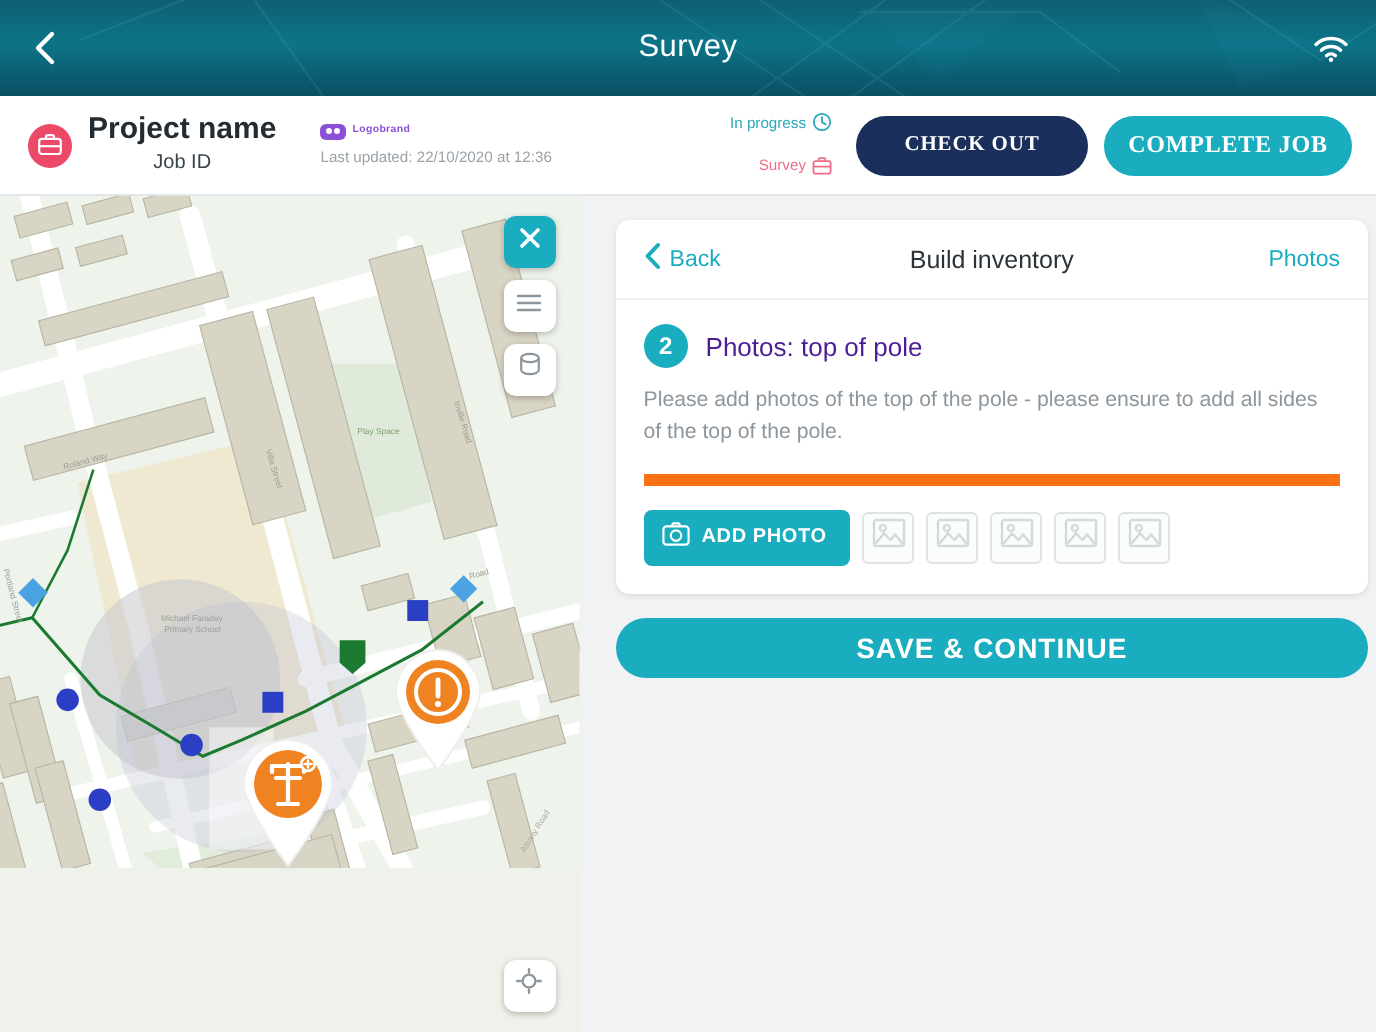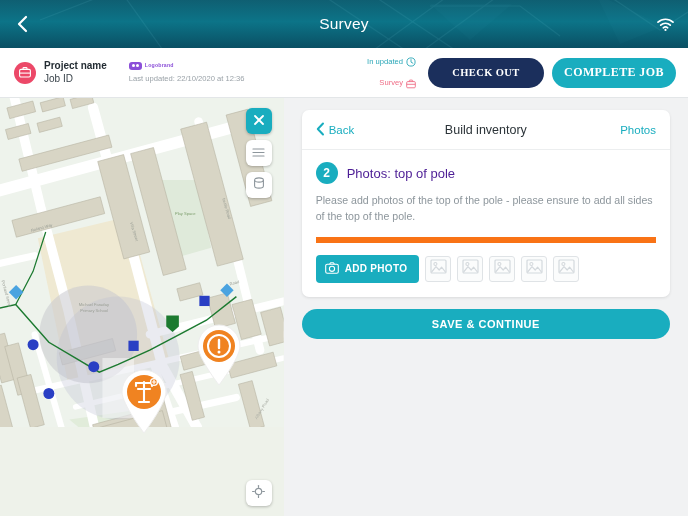--- a/index.html
+++ b/index.html
@@ -53,22 +53,22 @@
     border-bottom: 1px solid #e3e6e8;
     position: relative;
   }
   .proj-icon {
     width: 22px; height: 22px; border-radius: 50%;
     background: #ec4868;
     display: flex; align-items: center; justify-content: center;
     flex: 0 0 auto;
   }
   .proj-text { margin-left: 8px; line-height: 1.25; }
-  .proj-name { font-size: 10px; font-weight: bold; color: #232c33; }
-  .proj-id { font-size: 10px; color: #39434a; margin-top: 1px; }
+  .proj-name { font-size: 15px; font-weight: bold; color: #232c33; }
+  .proj-id { font-size: 10px; color: #39434a; margin-top: 1px; text-align: center; }
 
   .brandblock { margin-left: 22px; line-height: 1.3; }
   .brandrow { display: flex; align-items: center; gap: 3px; }
   .brandmark {
     width: 13px; height: 8px; border-radius: 3px;
     background: #8b4fd8;
     display: flex; align-items: center; justify-content: center; gap: 1px;
   }
   .brandmark i { width: 3px; height: 3px; border-radius: 50%; background: #fff; display:block; }
   .brandname { font-size: 5.2px; font-weight: bold; color: #8b4fd8; letter-spacing: .2px; }
@@ -130,21 +130,21 @@
     display: flex; align-items: center; justify-content: center;
     cursor: pointer; z-index: 6;
   }
 
   .pin { position: absolute; z-index: 5; cursor: pointer; }
 
   
   .panel {
     flex: 1 1 auto; height: 418px;
     background: #f1f2f3;
-    padding: 12px 18px 0 18px;
+    padding: 12px 4px 0 18px;
     position: relative;
   }
   .card {
     background: #ffffff; border-radius: 7px;
     box-shadow: 0 1px 3px rgba(0,0,0,.10);
     overflow: hidden;
   }
   .card-head {
     height: 40px; display: flex; align-items: center;
     padding: 0 14px; border-bottom: 1px solid #eceeef;
@@ -189,21 +189,21 @@
   .thumb {
     width: 26px; height: 26px; border-radius: 3px;
     border: 1px solid #dfe3e6; background: #fbfcfc;
     display: flex; align-items: center; justify-content: center;
     flex: 0 0 auto; cursor: pointer;
   }
 
   .btn-save {
     margin-top: 12px; width: 100%; height: 30px;
     background: #19adbf; border-radius: 18px; border: none;
-    color: #fff; font-size: 11px; font-weight: bold; letter-spacing: .5px;
+    color: #fff; font-size: 14px; font-weight: bold; letter-spacing: .5px;
     cursor: pointer; font-family: "Liberation Sans", sans-serif;
   }
 
   .maplabel {
     font-family: "Liberation Sans", sans-serif;
     font-size: 5.2px; fill: #9b9f96;
   }
   .maplabel.green { fill: #7fa06f; }
   .maplabel.road { fill: #a9aca4; }
 </style>
@@ -275,21 +275,21 @@
           </span>
         <span class="brandname">Logobrand</span>
       </div>
       <div class="lastupdated">Last updated: 22/10/2020 at 12:36</div>
     </div>
 
     <div class="spacer"></div>
 
     <div class="statuswrap">
       <div class="statusline st-progress">
-        <span class="txt">In updated</span>
+        <span class="txt">In progress</span>
         <span>
           <svg width="10" height="10" viewBox="0 0 10 10">
             <circle cx="5" cy="5" r="4.1" fill="none" stroke="#2aa7b8" stroke-width="0.9"></circle>
             <polyline points="5,2.6 5,5.1 6.9,6.2" fill="none" stroke="#2aa7b8" stroke-width="0.9" stroke-linecap="round"></polyline>
           </svg>
         </span>
       </div>
       <div class="statusline st-survey">
         <span class="txt">Survey</span>
         <span>

